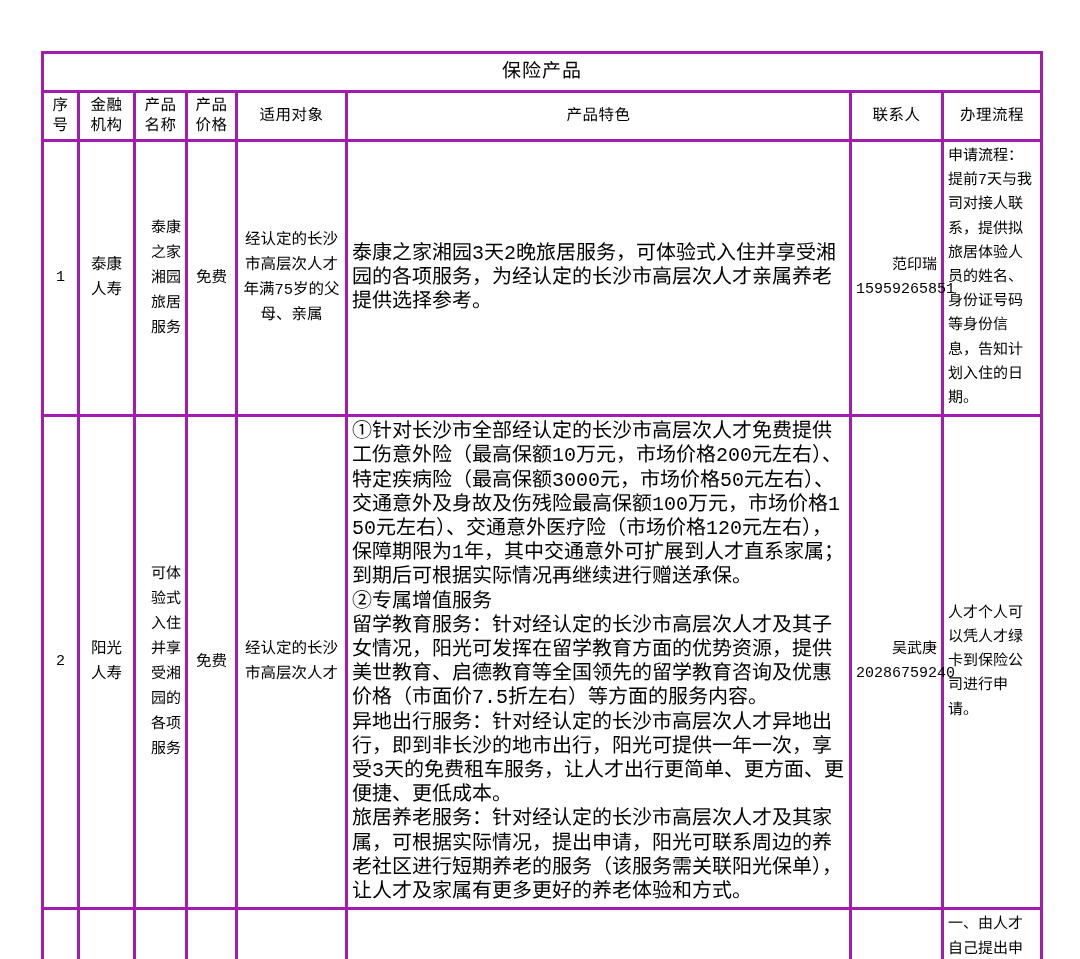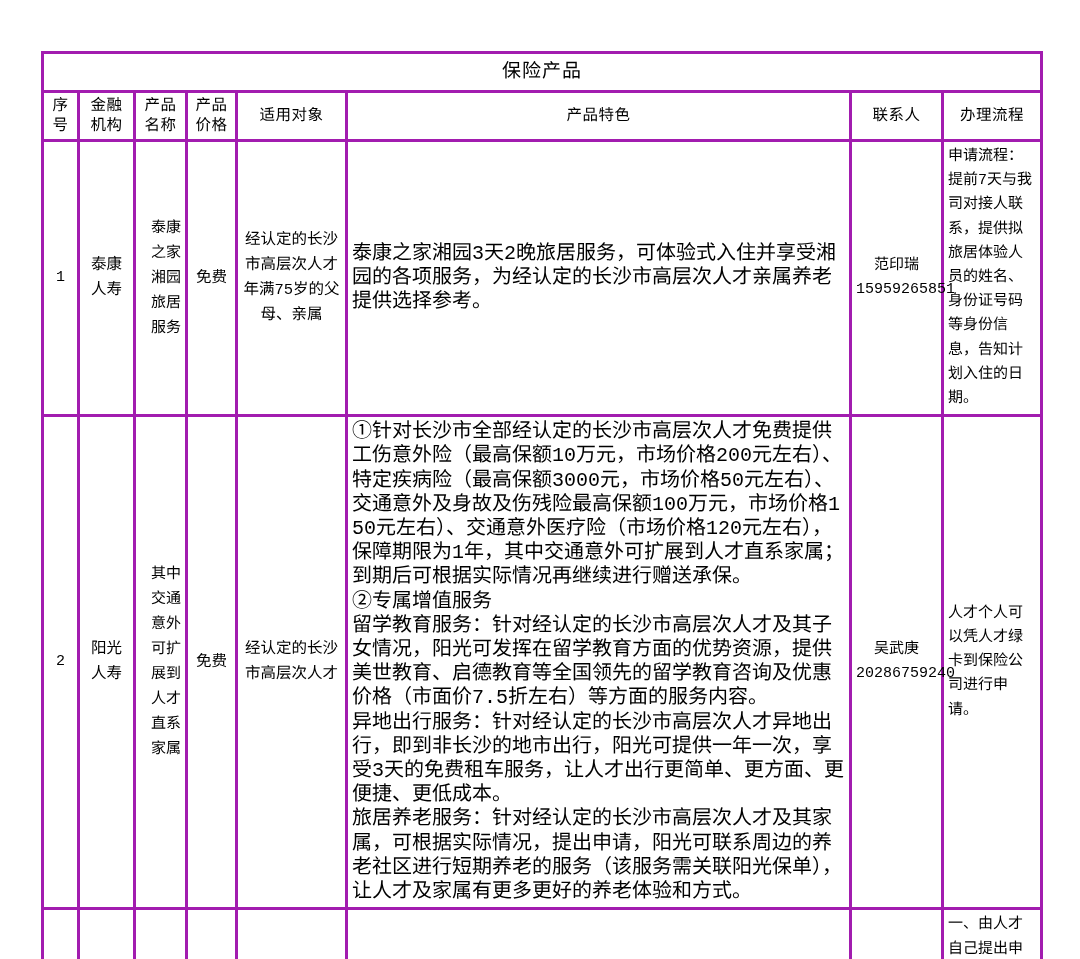--- a/index.html
+++ b/index.html
@@ -90,21 +90,21 @@
   .c-feature {
     text-align: left;
     font-size: 20px;
     line-height: 24.2px;
     vertical-align: top;
     padding: 5px 4px 5px 5px;
     white-space: pre-wrap;
     word-break: break-all;
   }
   .c-contact {
-    text-align: center;
+    text-align: right;
     font-size: 15px;
     line-height: 24px;
   }
   .c-contact .cname { display: block; }
   .c-contact .cphone { display: block; }
   .c-flow {
     text-align: left;
     font-size: 15px;
     line-height: 24.2px;
     vertical-align: top;
@@ -164,21 +164,21 @@
             <span class="cname">范印瑞</span>
             <span class="cphone">15959265851</span>
           </td>
           <td class="c-flow">申请流程：提前7天与我司对接人联系，提供拟旅居体验人员的姓名、身份证号码等身份信息，告知计划入住的日期。</td>
         </tr>
 
         <tr class="row-2">
           <td class="c-no">2</td>
           <td class="c-center">阳光
 人寿</td>
-          <td class="c-narrow">其中交通意外可扩展到人才直系家属</td>
+          <td class="c-narrow">可体验式入住并享受湘园的各项服务</td>
           <td class="c-center">免费</td>
           <td class="c-center">经认定的长沙市高层次人才</td>
           <td class="c-feature">①针对长沙市全部经认定的长沙市高层次人才免费提供工伤意外险（最高保额10万元，市场价格200元左右）、特定疾病险（最高保额3000元，市场价格50元左右）、交通意外及身故及伤残险最高保额100万元，市场价格150元左右）、交通意外医疗险（市场价格120元左右），保障期限为1年，其中交通意外可扩展到人才直系家属；到期后可根据实际情况再继续进行赠送承保。
 ②专属增值服务
 留学教育服务：针对经认定的长沙市高层次人才及其子女情况，阳光可发挥在留学教育方面的优势资源，提供美世教育、启德教育等全国领先的留学教育咨询及优惠价格（市面价7.5折左右）等方面的服务内容。
 异地出行服务：针对经认定的长沙市高层次人才异地出行，即到非长沙的地市出行，阳光可提供一年一次，享受3天的免费租车服务，让人才出行更简单、更方面、更便捷、更低成本。
 旅居养老服务：针对经认定的长沙市高层次人才及其家属，可根据实际情况，提出申请，阳光可联系周边的养老社区进行短期养老的服务（该服务需关联阳光保单），让人才及家属有更多更好的养老体验和方式。</td>
           <td class="c-contact">
             <span class="cname">吴武庚</span>
             <span class="cphone">20286759240</span>

